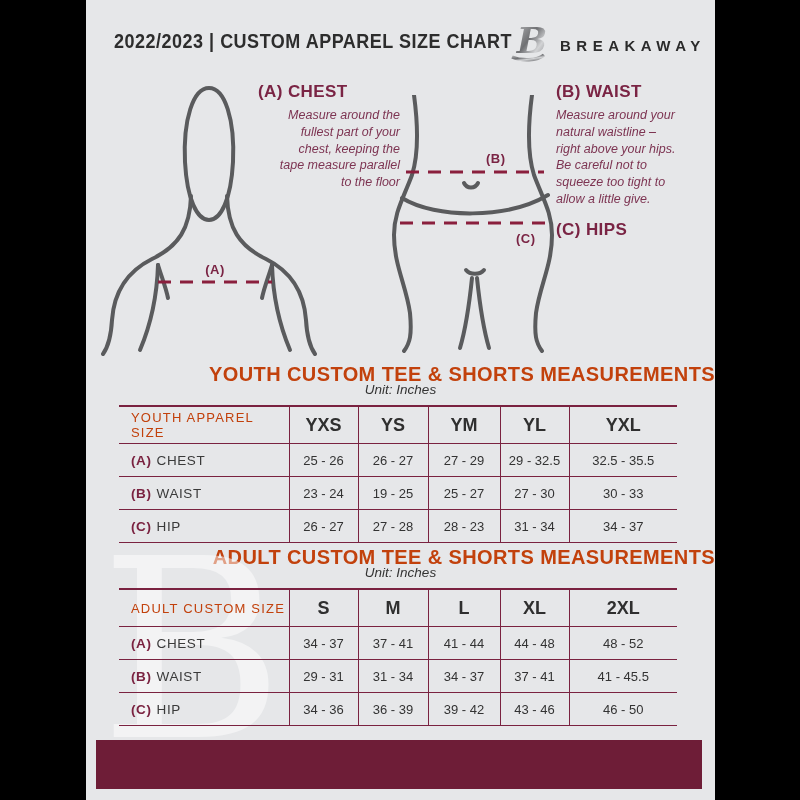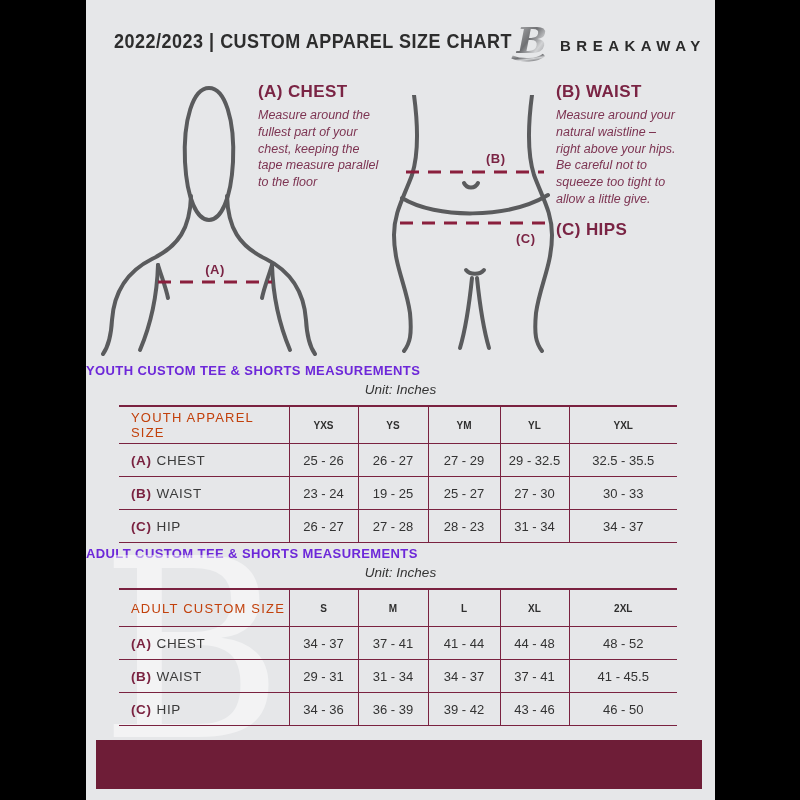--- a/index.html
+++ b/index.html
@@ -36,37 +36,37 @@
   .ghead {
     position:absolute; font-size:17px; font-weight:bold; color:#7a2444;
     letter-spacing:0.4px; white-space:nowrap;
   }
   .gbody {
     position:absolute; font-size:12.5px; font-style:italic; color:#7d3452;
     line-height:1.34; white-space:pre-line;
   }
   
   .tbl-title {
-    position:absolute; left:0; width:100%; text-align:left;
-    font-size:13px; font-weight:bold; color:#6d28d9; letter-spacing:0.4px;
+    position:absolute; left:0; width:100%; text-align:right;
+    font-size:20px; font-weight:bold; color:#c2410c; letter-spacing:0.4px;
   }
   .tbl-unit {
     position:absolute; left:0; width:100%; text-align:center;
     font-size:13.5px; font-style:italic; color:#333;
   }
   table.sizes {
     position:absolute; left:33px; width:558px; border-collapse:collapse;
     table-layout:fixed; border-top:2.2px solid #7a2240; z-index:2;
   }
   table.sizes td { border-bottom:1.6px solid #7a2240; }
   table.sizes td + td { border-left:1.6px solid #7a2240; text-align:center; }
   table.sizes tr.hrow td { height:34px; }
   table.sizes tr.drow td { height:30px; }
   td.hl { font-size:13px; letter-spacing:1.2px; color:#c2410c; padding-left:12px; }
-  td.sz { font-weight:bold; font-size:10px; color:#2f2f2f; }
+  td.sz { font-weight:bold; font-size:18px; color:#2f2f2f; }
   td.rl { padding-left:12px; font-size:13.5px; color:#3a3a3a; letter-spacing:0.6px; }
   td.rl .pfx { color:#7a2240; font-weight:bold; margin-right:5px; }
   td.val { font-size:13px; color:#333; }
   
   .watermark {
     position:absolute; left:14px; top:548px; z-index:1;
     font-family:"DejaVu Serif", serif; font-size:250px; line-height:0.82;
     color:rgba(255,255,255,0.5); user-select:none;
   }
   .footer-bar {
@@ -114,21 +114,21 @@
     <path d="M80,175 C84,180 94,180 98,175"></path>
     <path d="M86,183 C83,212 79,236 74,253"></path>
     <path d="M91,183 C94,212 98,236 103,253"></path>
     <path class="dash" d="M20,77 L158,77"></path>
     <path class="dash" d="M14,128 L166,128"></path>
     <text class="diag-label" x="100" y="68">(B)</text>
     <text class="diag-label" x="130" y="148">(C)</text>
   </svg>
 
   <div class="ghead" style="left:172px; top:82px;">(A) CHEST</div>
-  <div class="gbody" style="left:172px; top:107px; width:142px;">Measure around the
+  <div class="gbody" style="left:172px; top:107px; width:142px;text-align:right;">Measure around the
 fullest part of your
 chest, keeping the
 tape measure parallel
 to the floor</div>
 
   <div class="ghead" style="left:470px; top:82px;">(B) WAIST</div>
   <div class="gbody" style="left:470px; top:107px; width:160px;">Measure around your
 natural waistline –
 right above your hips.
 Be careful not to

